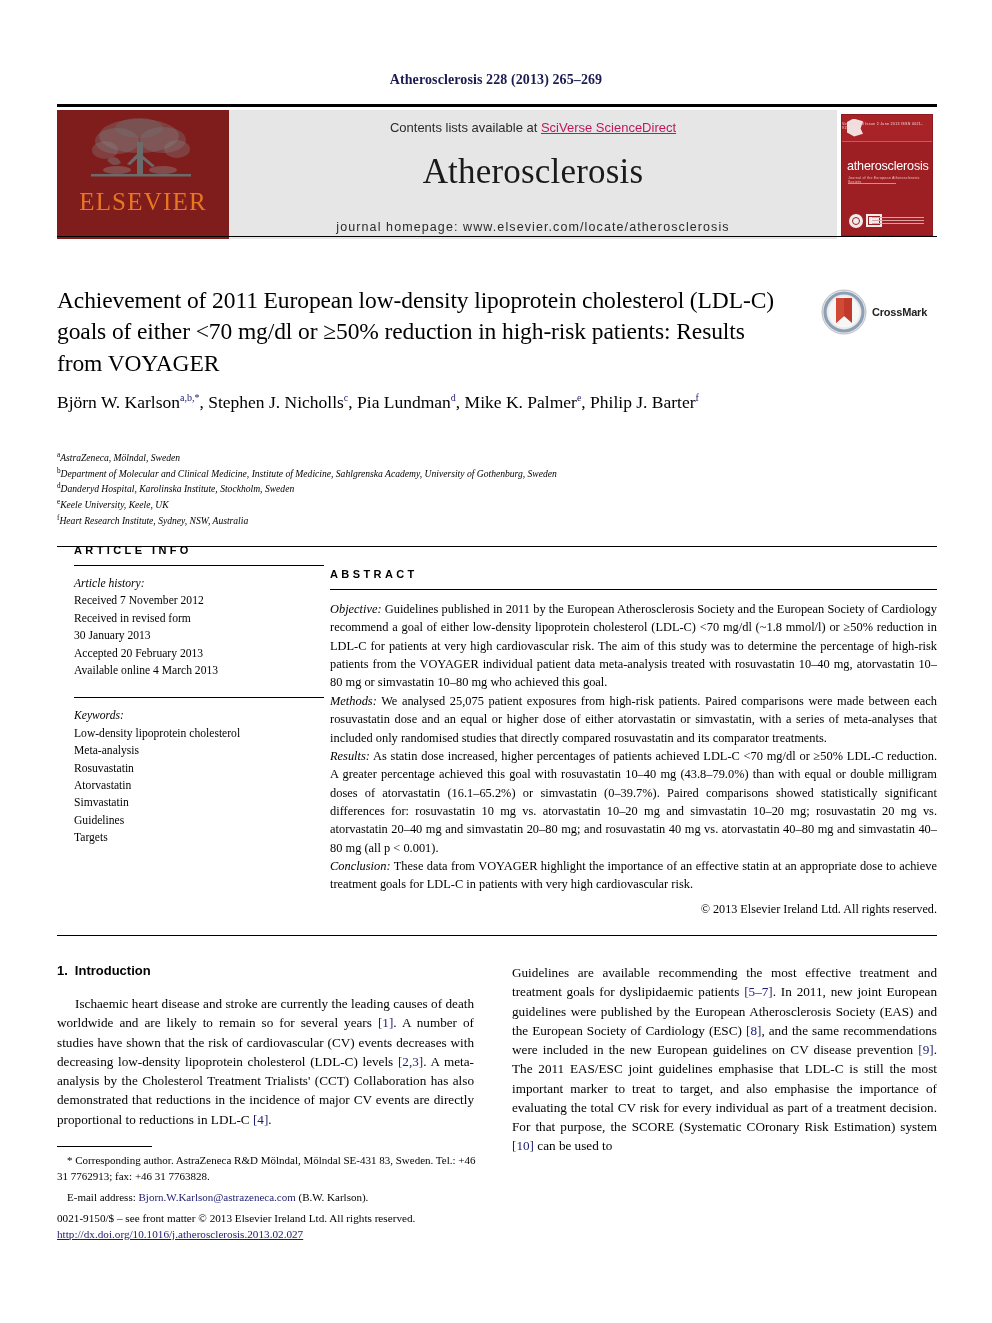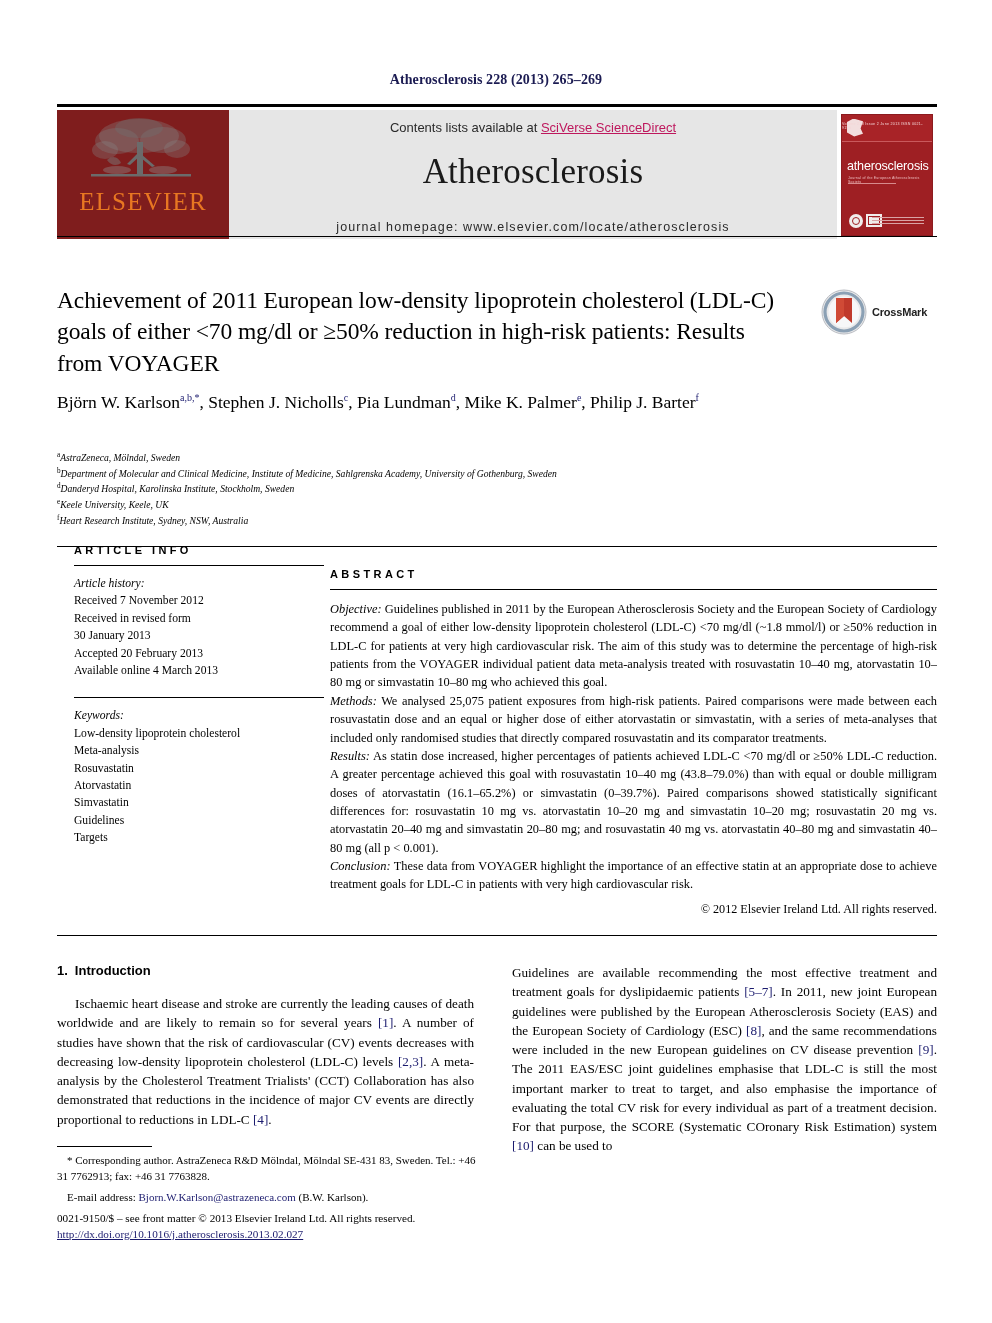--- a/index.html
+++ b/index.html
@@ -529,21 +529,21 @@
 
   <div class="abs-col">
     <div class="sec-head">ABSTRACT</div>
     <div class="hairline"></div>
     <div class="abs-body">
       <p><span class="lab">Objective:</span><span> Guidelines published in 2011 by the European Atherosclerosis Society and the European Society of Cardiology recommend a goal of either low-density lipoprotein cholesterol (LDL-C) &lt;70 mg/dl (~1.8 mmol/l) or ≥50% reduction in LDL-C for patients at very high cardiovascular risk. The aim of this study was to determine the percentage of high-risk patients from the VOYAGER individual patient data meta-analysis treated with rosuvastatin 10–40 mg, atorvastatin 10–80 mg or simvastatin 10–80 mg who achieved this goal.</span></p>
       <p><span class="lab">Methods:</span><span> We analysed 25,075 patient exposures from high-risk patients. Paired comparisons were made between each rosuvastatin dose and an equal or higher dose of either atorvastatin or simvastatin, with a series of meta-analyses that included only randomised studies that directly compared rosuvastatin and its comparator treatments.</span></p>
       <p><span class="lab">Results:</span><span> As statin dose increased, higher percentages of patients achieved LDL-C &lt;70 mg/dl or ≥50% LDL-C reduction. A greater percentage achieved this goal with rosuvastatin 10–40 mg (43.8–79.0%) than with equal or double milligram doses of atorvastatin (16.1–65.2%) or simvastatin (0–39.7%). Paired comparisons showed statistically significant differences for: rosuvastatin 10 mg vs. atorvastatin 10–20 mg and simvastatin 10–20 mg; rosuvastatin 20 mg vs. atorvastatin 20–40 mg and simvastatin 20–80 mg; and rosuvastatin 40 mg vs. atorvastatin 40–80 mg and simvastatin 40–80 mg (all p &lt; 0.001).</span></p>
       <p><span class="lab">Conclusion:</span><span> These data from VOYAGER highlight the importance of an effective statin at an appropriate dose to achieve treatment goals for LDL-C in patients with very high cardiovascular risk.</span></p>
     </div>
-    <div class="abs-copyright">© 2012 Elsevier Ireland Ltd. All rights reserved.</div>
+    <div class="abs-copyright">© 2013 Elsevier Ireland Ltd. All rights reserved.</div>
   </div>
 
   <div class="colrule-bottom"></div>
 
   <div class="body-left">
     <div class="body-heading">
       <span class="num">1.</span><span>Introduction</span>
     </div>
     <p class="body-text" style="text-indent:18px">Ischaemic heart disease and stroke are currently the leading causes of death worldwide and are likely to remain so for several years <span class="ref-link">[1]</span>. A number of studies have shown that the risk of cardiovascular (CV) events decreases with decreasing low-density lipoprotein cholesterol (LDL-C) levels <span class="ref-link">[2,3]</span>. A meta-analysis by the Cholesterol Treatment Trialists' (CCT) Collaboration has also demonstrated that reductions in the incidence of major CV events are directly proportional to reductions in LDL-C <span class="ref-link">[4]</span>.</p>
   </div>

